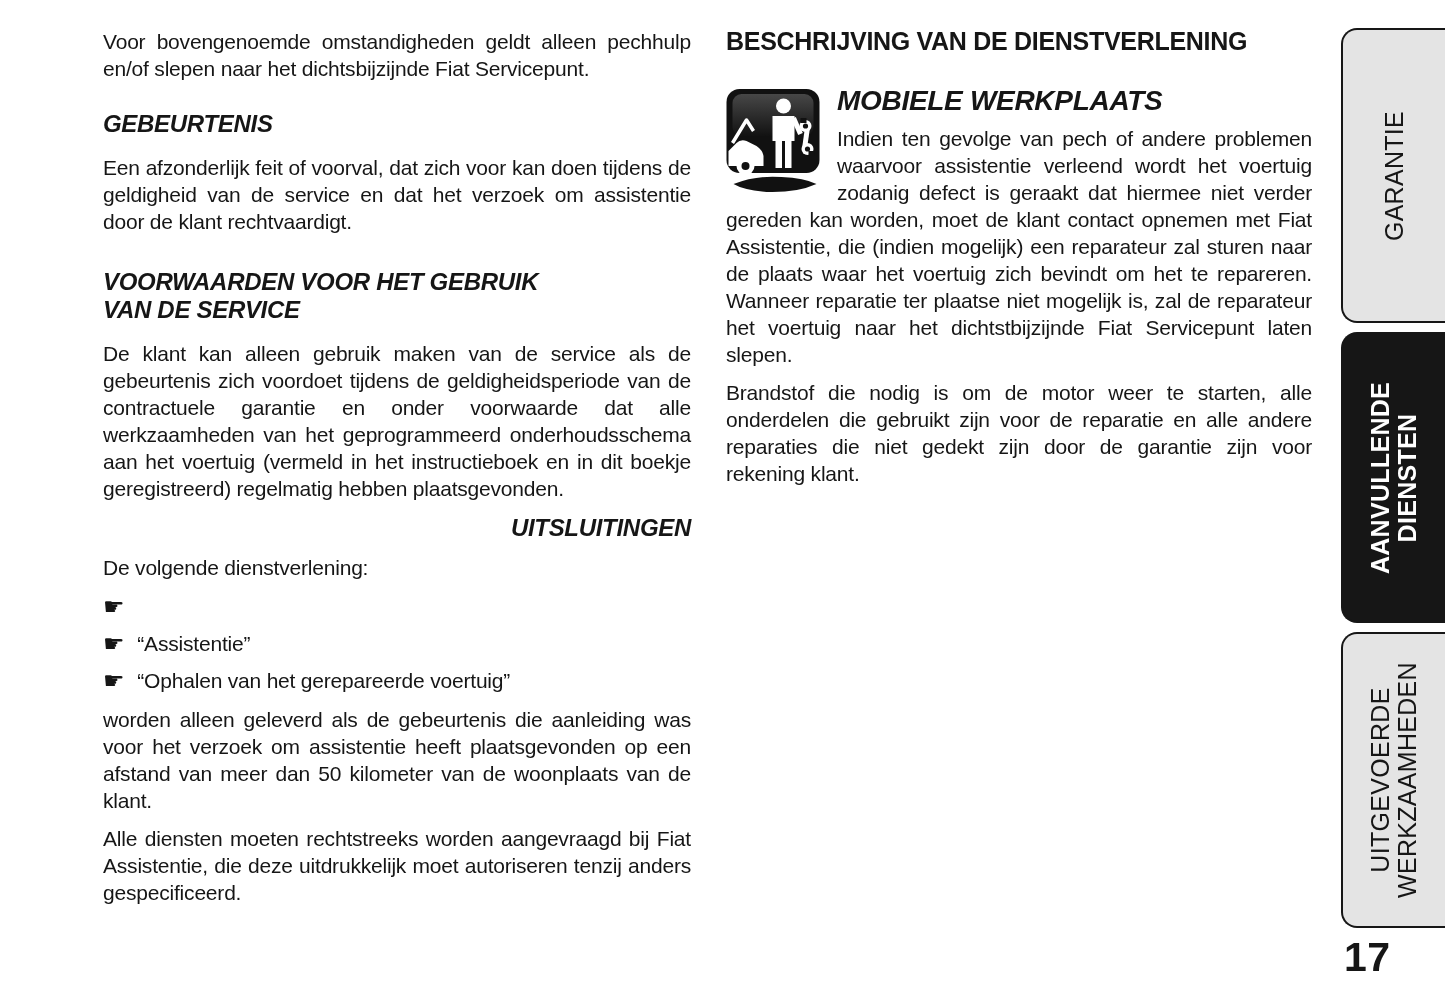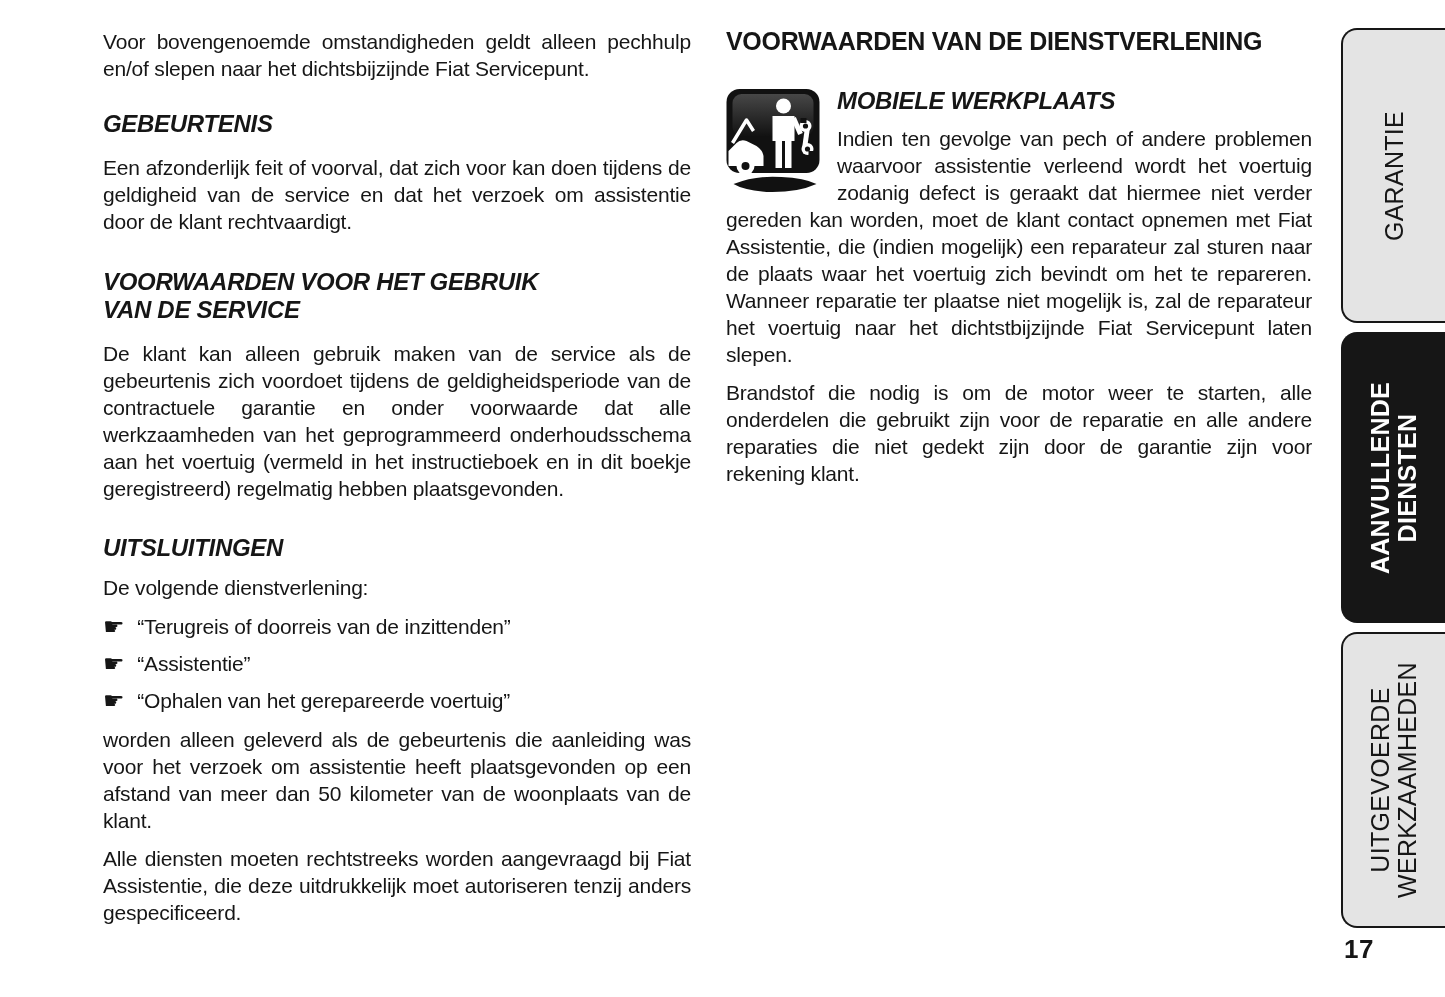--- a/index.html
+++ b/index.html
@@ -20,21 +20,21 @@
 
   h1.main-heading {
     font-size:25px; line-height:27px; font-weight:bold; margin:0 0 32px 0; letter-spacing:-0.3px;
   }
   h2.section-heading {
     font-size:24px; line-height:28px; font-weight:bold; font-style:italic;
     margin:33px 0 16px 0; letter-spacing:-0.3px; white-space:pre-line;
   }
   h2.first-gap { margin-top:28px; }
   h3.sub-heading {
-    font-size:24px; line-height:28px; font-weight:bold; font-style:italic;
+    font-size:28px; line-height:28px; font-weight:bold; font-style:italic;
     margin:0 0 10px 0; letter-spacing:-0.3px;
   }
 
   .bullet-list { margin:2px 0 12px 0; }
   .bullet-item { display:flex; align-items:baseline; gap:13px; font-size:21px; line-height:27px; margin-bottom:10px; letter-spacing:-0.2px; }
   .hand { font-family:"DejaVu Sans", sans-serif; font-size:24px; line-height:27px; flex:0 0 auto; transform:translateY(1px); }
 
   .icon-float { float:left; width:94px; height:106px; margin:2px 17px 2px 0; }
   .icon-float svg { display:block; width:94px; height:106px; }
 
@@ -51,62 +51,61 @@
   .tab-label {
     position:absolute; top:50%; left:50%;
     transform:translate(-50%,-50%) rotate(-90deg);
     white-space:pre-line; text-align:center;
     font-size:25px; line-height:27px; letter-spacing:0.3px; color:#161616;
   }
   .tab.active .tab-label { color:#ffffff; font-weight:bold; }
 
   .page-number {
     position:absolute; left:1344px; top:934px;
-    font-size:26px; font-weight:bold; letter-spacing:0.5px; color:#161616;
+    font-size:41px; font-weight:bold; letter-spacing:0.5px; color:#161616;
   }
 </style>
 </head>
 <body>
 
 <div class="page">
 
   <div class="col col-left">
     <p class="body">Voor bovengenoemde omstandigheden geldt alleen pechhulp en/of slepen naar het dichtsbijzijnde Fiat Servicepunt.</p>
 
     <h2 class="section-heading first-gap">GEBEURTENIS</h2>
     <p class="body">Een afzonderlijk feit of voorval, dat zich voor kan doen tijdens de geldigheid van de service en dat het verzoek om assistentie door de klant rechtvaardigt.</p>
 
     <h2 class="section-heading">VOORWAARDEN VOOR HET GEBRUIK
 VAN DE SERVICE</h2>
     <p class="body">De klant kan alleen gebruik maken van de service als de gebeurtenis zich voordoet tijdens de geldigheidsperiode van de contractuele garantie en onder voorwaarde dat alle werkzaamheden van het geprogrammeerd onderhoudsschema aan het voertuig (vermeld in het instructieboek en in dit boekje geregistreerd) regelmatig hebben plaatsgevonden.</p>
 
-    <h2 class="section-heading" style="margin-top:32px; margin-bottom:10px;">UITSLUITINGEN</h2>
+    <h2 class="section-heading" style="margin-top:12px; margin-bottom:10px;text-align:right;">UITSLUITINGEN</h2>
     <p class="lead-line">De volgende dienstverlening:</p>
 
     <div class="bullet-list">
       <div class="bullet-item">
         <span class="hand">☛</span>
-        <span>“Terugreis of doorreis van de inzittenden”</span>
       </div>
       <div class="bullet-item">
         <span class="hand">☛</span>
         <span>“Assistentie”</span>
       </div>
       <div class="bullet-item">
         <span class="hand">☛</span>
         <span>“Ophalen van het gerepareerde voertuig”</span>
       </div>
     </div>
 
     <p class="body">worden alleen geleverd als de gebeurtenis die aanleiding was voor het verzoek om assistentie heeft plaatsgevonden op een afstand van meer dan 50 kilometer van de woonplaats van de klant.</p>
     <p class="body">Alle diensten moeten rechtstreeks worden aangevraagd bij Fiat Assistentie, die deze uitdrukkelijk moet autoriseren tenzij anders gespecificeerd.</p>
   </div>
 
   <div class="col col-right">
-    <h1 class="main-heading">VOORWAARDEN VAN DE DIENSTVERLENING</h1>
+    <h1 class="main-heading">BESCHRIJVING VAN DE DIENSTVERLENING</h1>
 
     <div>
       <div class="icon-float">
         <svg viewBox="0 0 93 106" xmlns="http://www.w3.org/2000/svg" aria-hidden="true">
           <defs>
             <linearGradient id="gloss" x1="0" y1="0" x2="0" y2="1">
               <stop offset="0" stop-color="#474747"></stop>
               <stop offset="1" stop-color="#121212"></stop>
             </linearGradient>
           </defs>

